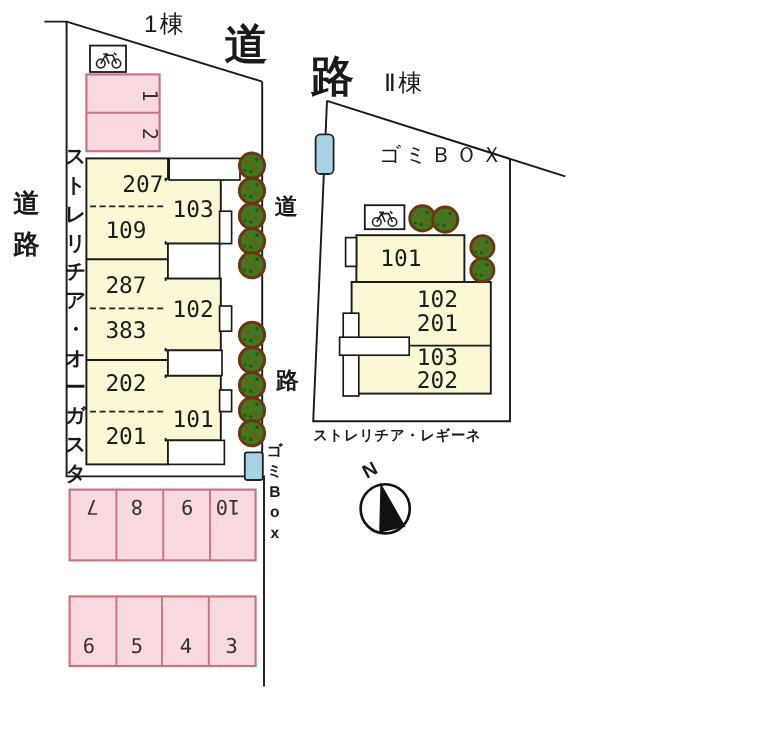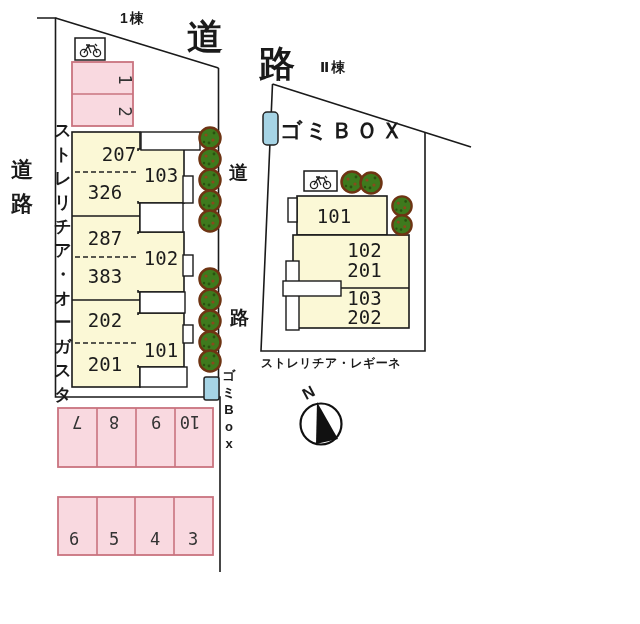--- a/index.html
+++ b/index.html
@@ -7,31 +7,31 @@
     --garbage-box-fill:#A6D4E5; --tree-green:#3E7A1D; --tree-trunk:#6E3413; --line:#1a1a1a;
   }
   html,body{margin:0;padding:0;background:#fff;}
   #plan{position:relative;width:640px;height:624px;background:#ffffff;overflow:hidden;
         font-family:"Liberation Sans","DejaVu Sans",sans-serif;color:#1a1a1a;}
   #plan svg{position:absolute;left:0;top:0;}
   .lbl{position:absolute;white-space:nowrap;line-height:1;}
   .kanji-xl{font-size:36px;font-weight:600;}
   .kanji-l{font-size:22px;font-weight:600;}
   .kanji-m{font-size:19px;font-weight:600;}
-  .bldg-tag{font-size:14px;font-weight:700;letter-spacing:2px;}
+  .bldg-tag{font-size:20px;font-weight:400;letter-spacing:2px;}
   .num{font-family:"DejaVu Sans Mono","Liberation Mono",monospace;font-size:19px;color:#1c1c1c;}
   .room{width:50px;text-align:center;}
   .pnum{font-family:"DejaVu Sans Mono","Liberation Mono",monospace;font-size:17px;color:#333;
         width:16px;text-align:center;}
   .rot90{transform:rotate(90deg);}
   .rot180{transform:rotate(180deg);}
   .vcol{display:flex;flex-direction:column;align-items:center;}
   .vcol .ch{height:24px;font-size:17px;font-weight:600;}
   .gcol .ch{height:17px;font-size:13px;font-weight:600;}
-  .gomi-top{font-size:22px;font-weight:700;letter-spacing:3px;}
+  .gomi-top{font-size:18px;font-weight:400;letter-spacing:3px;margin-left:36px;}
   .b2name{font-size:12px;font-weight:600;letter-spacing:0.5px;}
   .north{font-size:16px;font-weight:bold;transform:rotate(-28deg);}
   .bline{fill:none;stroke:var(--line);stroke-width:1.6;}
   .bldg{fill:var(--building-fill);stroke:var(--line);stroke-width:1.6;}
   .seam{fill:var(--building-fill);stroke:none;}
   .tab{fill:#ffffff;stroke:var(--line);stroke-width:1.4;}
   .divline{stroke:var(--line);stroke-width:1.6;}
   .dash{stroke:#222;stroke-width:1.4;stroke-dasharray:5 3;}
   .park{fill:var(--parking-fill);stroke:var(--parking-border);stroke-width:1.8;}
   .parkline{stroke:var(--parking-border);stroke-width:1.6;}
@@ -177,21 +177,21 @@
     <span class="ch">ア</span>
     <span class="ch">・</span>
     <span class="ch">オ</span>
     <span class="ch">ー</span>
     <span class="ch">ガ</span>
     <span class="ch">ス</span>
     <span class="ch">タ</span>
   </div>
 
   <div class="lbl num room" style="left:94px;top:145px;">207</div>
-  <div class="lbl num room" style="left:80px;top:183px;">326</div>
+  <div class="lbl num room" style="left:80px;top:183px;">109</div>
   <div class="lbl num room" style="left:80px;top:229px;">287</div>
   <div class="lbl num room" style="left:80px;top:267px;">383</div>
   <div class="lbl num room" style="left:80px;top:311px;">202</div>
   <div class="lbl num room" style="left:80px;top:355px;">201</div>
   <div class="lbl num room" style="left:139px;top:166px;width:44px;">103</div>
   <div class="lbl num room" style="left:139px;top:249px;width:44px;">102</div>
   <div class="lbl num room" style="left:139px;top:341px;width:44px;">101</div>
 
   <div class="lbl num room" style="left:305px;top:207px;width:58px;">101</div>
   <div class="lbl num room" style="left:337px;top:241px;width:55px;">102</div>

